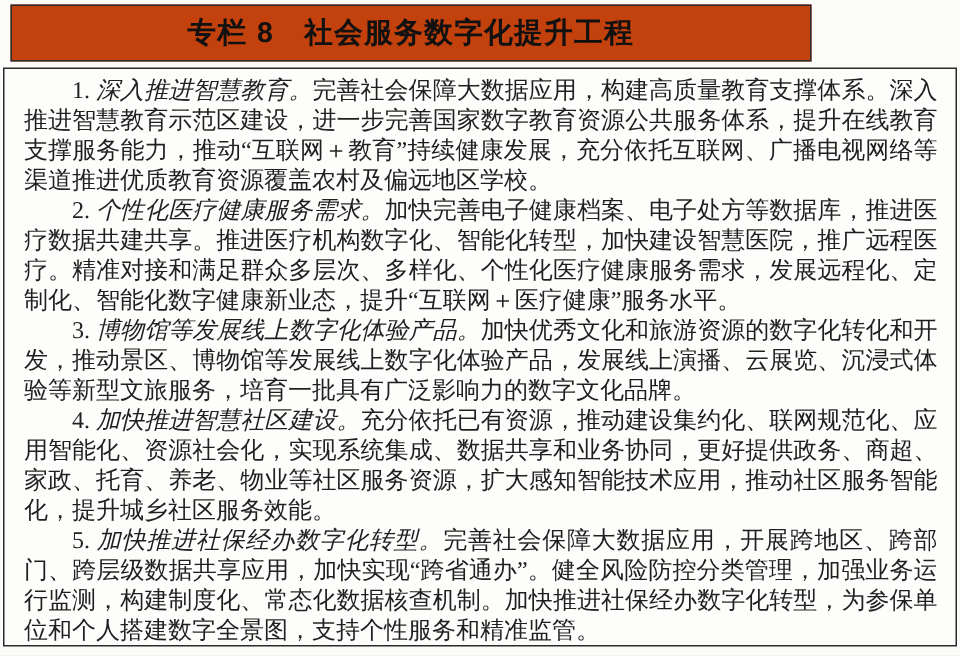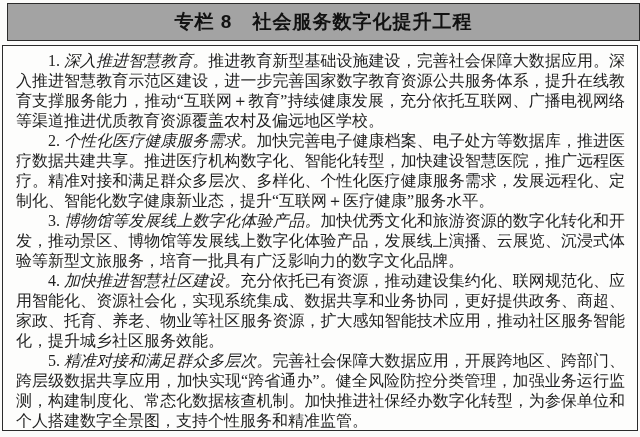--- a/index.html
+++ b/index.html
@@ -10,24 +10,24 @@
     height: 437px;
     background: #fbfbfa;
     font-family: "Liberation Serif", "DejaVu Serif", serif;
     color: #1f1f1f;
     overflow: hidden;
   }
   .title-box {
     position: absolute;
     left: 7px;
     top: 3px;
-    width: 633px;
+    width: 534px;
     height: 38px;
     border: 1px solid #2b2b2b;
-    background: #a3a3a3;
+    background: #c2410c;
     display: flex;
     align-items: center;
     justify-content: center;
   }
   .title-text {
     font-family: "Liberation Sans", "DejaVu Sans", sans-serif;
     font-weight: 700;
     font-size: 19px;
     letter-spacing: 1px;
     color: #111;
@@ -61,24 +61,24 @@
 <body>
 
 <div class="page">
 
   <div class="title-box">
     <span class="title-text">专栏 8　社会服务数字化提升工程</span>
   </div>
 
   <div class="body-box">
 
-    <p class="para"><span class="num">1.</span><span class="lead">深入推进智慧教育。</span><span>推进教育新型基础设施建设，完善社会保障大数据应用。深入推进智慧教育示范区建设，进一步完善国家数字教育资源公共服务体系，提升在线教育支撑服务能力，推动“互联网＋教育”持续健康发展，充分依托互联网、广播电视网络等渠道推进优质教育资源覆盖农村及偏远地区学校。</span></p>
+    <p class="para"><span class="num">1.</span><span class="lead">深入推进智慧教育。</span><span>完善社会保障大数据应用，构建高质量教育支撑体系。深入推进智慧教育示范区建设，进一步完善国家数字教育资源公共服务体系，提升在线教育支撑服务能力，推动“互联网＋教育”持续健康发展，充分依托互联网、广播电视网络等渠道推进优质教育资源覆盖农村及偏远地区学校。</span></p>
 
     <p class="para"><span class="num">2.</span><span class="lead">个性化医疗健康服务需求。</span><span>加快完善电子健康档案、电子处方等数据库，推进医疗数据共建共享。推进医疗机构数字化、智能化转型，加快建设智慧医院，推广远程医疗。精准对接和满足群众多层次、多样化、个性化医疗健康服务需求，发展远程化、定制化、智能化数字健康新业态，提升“互联网＋医疗健康”服务水平。</span></p>
 
     <p class="para"><span class="num">3.</span><span class="lead">博物馆等发展线上数字化体验产品。</span><span>加快优秀文化和旅游资源的数字化转化和开发，推动景区、博物馆等发展线上数字化体验产品，发展线上演播、云展览、沉浸式体验等新型文旅服务，培育一批具有广泛影响力的数字文化品牌。</span></p>
 
     <p class="para"><span class="num">4.</span><span class="lead">加快推进智慧社区建设。</span><span>充分依托已有资源，推动建设集约化、联网规范化、应用智能化、资源社会化，实现系统集成、数据共享和业务协同，更好提供政务、商超、家政、托育、养老、物业等社区服务资源，扩大感知智能技术应用，推动社区服务智能化，提升城乡社区服务效能。</span></p>
 
-    <p class="para"><span class="num">5.</span><span class="lead">精准对接和满足群众多层次。</span><span>完善社会保障大数据应用，开展跨地区、跨部门、跨层级数据共享应用，加快实现“跨省通办”。健全风险防控分类管理，加强业务运行监测，构建制度化、常态化数据核查机制。加快推进社保经办数字化转型，为参保单位和个人搭建数字全景图，支持个性服务和精准监管。</span></p>
+    <p class="para"><span class="num">5.</span><span class="lead">加快推进社保经办数字化转型。</span><span>完善社会保障大数据应用，开展跨地区、跨部门、跨层级数据共享应用，加快实现“跨省通办”。健全风险防控分类管理，加强业务运行监测，构建制度化、常态化数据核查机制。加快推进社保经办数字化转型，为参保单位和个人搭建数字全景图，支持个性服务和精准监管。</span></p>
 
   </div>
 </div>
 
 </body></html>

